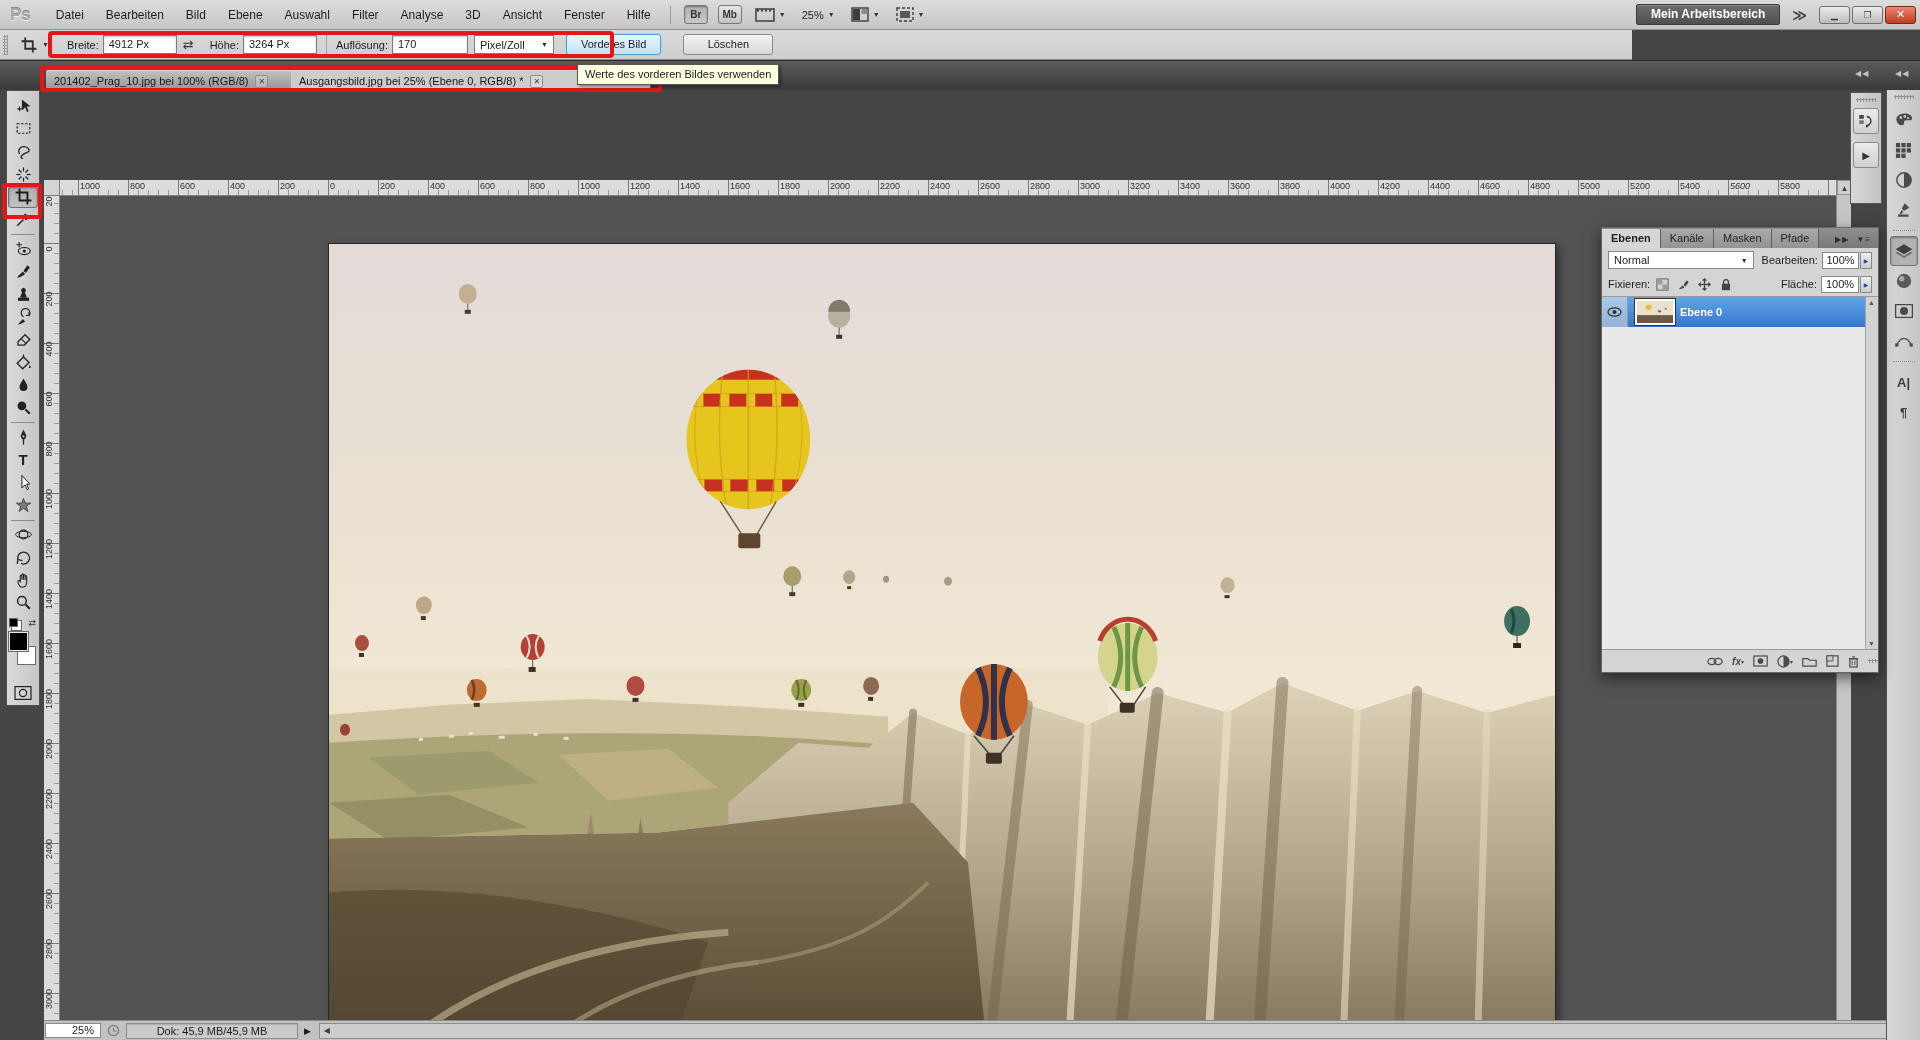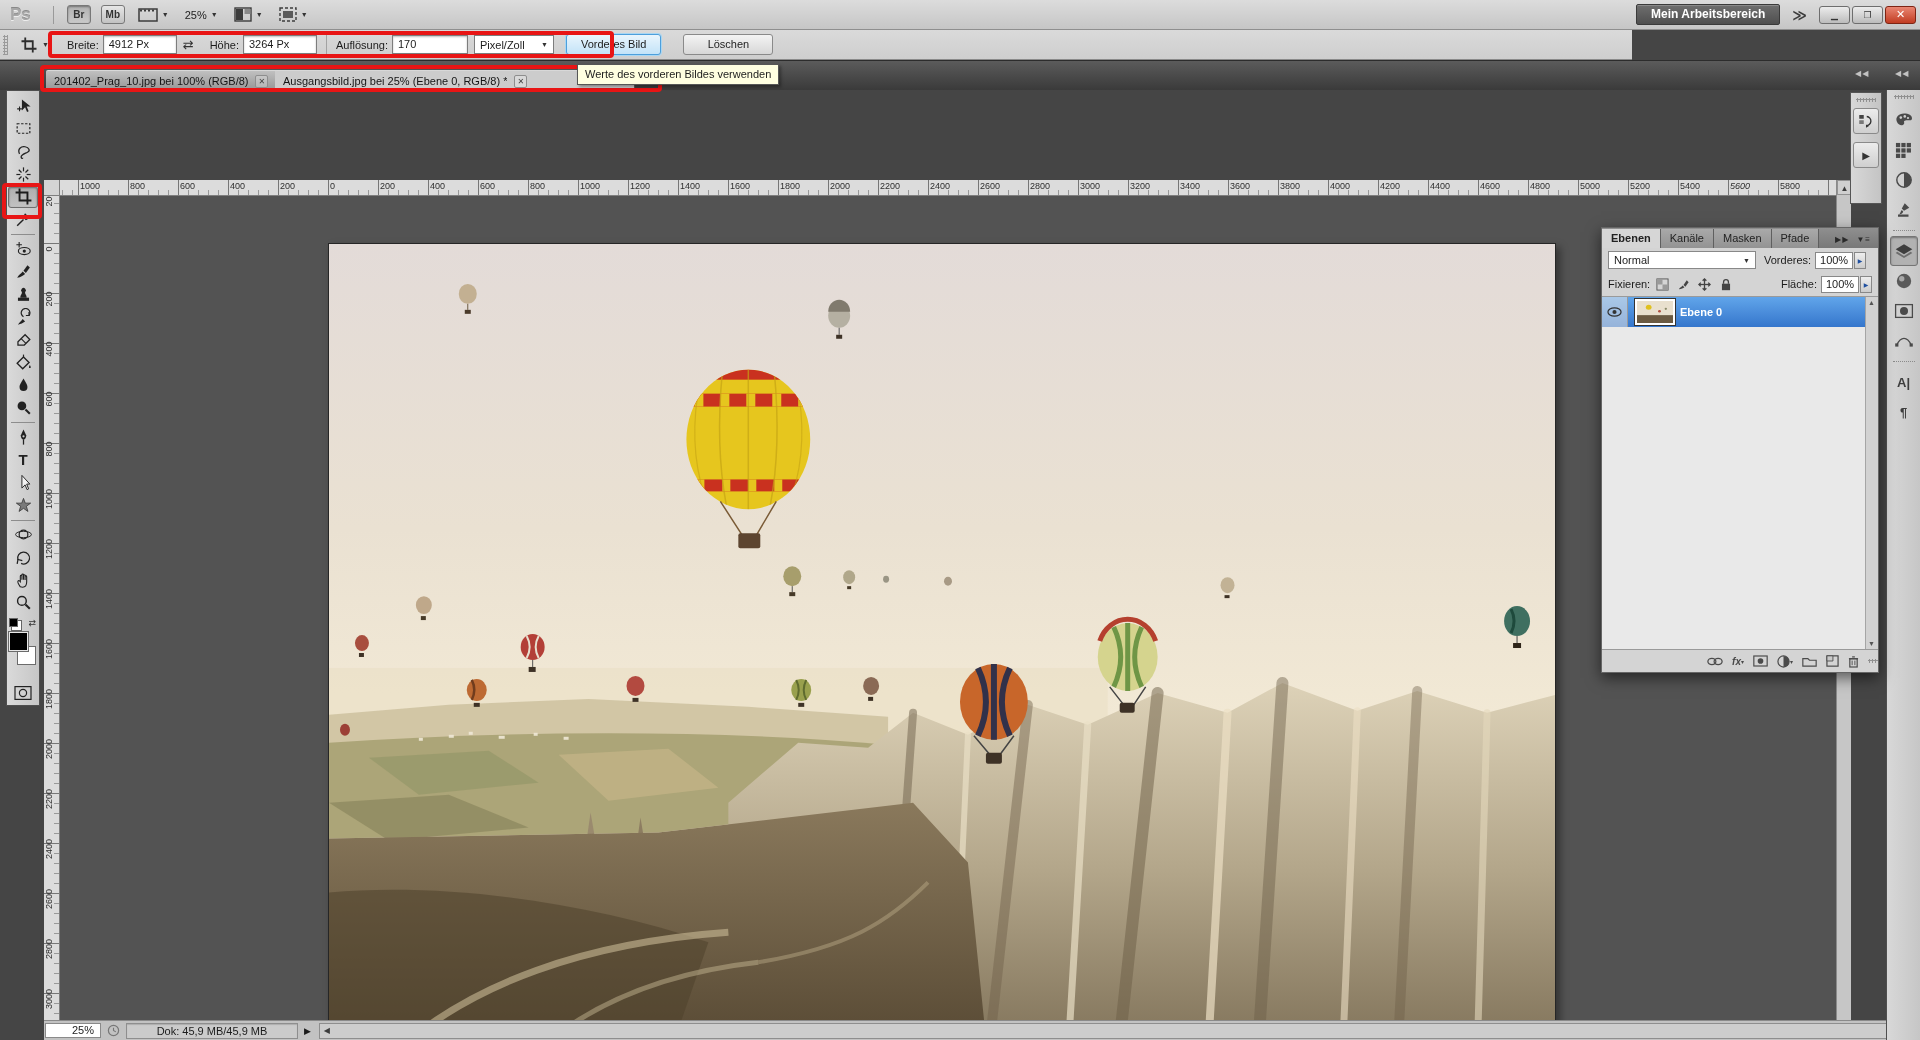--- a/index.html
+++ b/index.html
@@ -45,21 +45,21 @@
     background:linear-gradient(#f4f4f4,#d7d7d7); font-size:11px; line-height:19px; }
   .btn.primary { background:linear-gradient(#e9f5fd,#c3e3f8); border:1px solid #4d9fdc; box-shadow:0 0 0 1px #a8d6f2; margin-left:12px; }
   .btn.plain { margin-left:22px; width:90px; text-align:center; }
 
   
   .tabrow { position:absolute; left:0; top:60px; width:1920px; height:30px;
     background:linear-gradient(#5b5b5b,#3a3a3a); border-top:1px solid #2c2c2c; z-index:15; }
   .doc-tab { position:absolute; top:9px; height:21px; display:flex; align-items:center; gap:7px; padding:6px 8px;
     font-size:11px; color:#151515; border-right:1px solid #585858; border-top:1px solid #d8d8d8; border-radius:2px 2px 0 0; }
   .doc-tab.inactive { left:46px; width:247px; background:linear-gradient(#c0c0c0,#949494); }
-  .doc-tab.active { left:275px; width:360px; background:#cccccc; }
+  .doc-tab.active { left:291px; width:360px; background:#cccccc; }
   .tab-close { width:13px; height:13px; border:1px solid #8e8e8e; border-radius:2px; font-size:8px; line-height:11px;
     text-align:center; color:#444; background:rgba(255,255,255,.25); flex:0 0 auto; }
   .dock-chev { position:absolute; top:8px; color:#c2c2c2; font-size:8px; letter-spacing:1px; }
 
   
   .tooltip { position:absolute; left:577px; top:64px; height:21px; background:#ffffe1; border:1px solid #565656;
     font-size:11px; line-height:19px; padding:0 7px; z-index:60; box-shadow:2px 2px 3px rgba(0,0,0,.35); }
 
   
   .mainarea { position:absolute; left:0; top:90px; width:1920px; height:930px; background:#454545; }
@@ -158,20 +158,34 @@
   .rs-ic { width:28px; height:30px; display:flex; align-items:center; justify-content:center; color:#3d3d3d; }
   .rs-ic.pressed { background:#b2b2b2; border:1px solid #757575; border-radius:3px; box-shadow:inset 0 1px 2px rgba(0,0,0,.35); }
   .rs-sep { width:22px; border-top:1px dotted #8b8b8b; margin:5px 0; }
   .rs-txt { font-size:13px; font-weight:bold; color:#3d3d3d; }
 </style>
 </head>
 <body>
 
 <div class="menubar">
   <span class="ps-logo">Ps</span>
+  <div style="display:flex">
+
+  <span class="menu-item">Datei</span>
+      <span class="menu-item">Bearbeiten</span>
+      <span class="menu-item">Bild</span>
+      <span class="menu-item">Ebene</span>
+      <span class="menu-item">Auswahl</span>
+      <span class="menu-item">Filter</span>
+      <span class="menu-item">Analyse</span>
+      <span class="menu-item">3D</span>
+      <span class="menu-item">Ansicht</span>
+      <span class="menu-item">Fenster</span>
+      <span class="menu-item">Hilfe</span>
+    </div>
   <span class="mb-sep"></span>
   <span class="sq-btn pressed">Br</span>
   <span class="sq-btn">Mb</span>
   <span class="drop">
     <svg width="20" height="16" viewBox="0 0 20 16">
         <rect x="1" y="2" width="18" height="12" fill="none" stroke="#3c3c3c" stroke-width="1.5"></rect>
         <rect x="2" y="2.5" width="2" height="2" fill="#3c3c3c"></rect>
         <rect x="6" y="2.5" width="2" height="2" fill="#3c3c3c"></rect>
         <rect x="10" y="2.5" width="2" height="2" fill="#3c3c3c"></rect>
         <rect x="14" y="2.5" width="2" height="2" fill="#3c3c3c"></rect>
@@ -743,21 +757,21 @@
     <span class="lp-tab">Pfade</span>
     <span class="spacer"></span>
     <span class="lp-hdr-ic" style="margin-bottom:4px">▶▶</span>
     <span class="lp-hdr-ic" style="margin-bottom:4px">▼≡</span>
   </div>
   <div class="lp-row">
     <span class="lp-select">
       <span>Normal</span>
       <span class="caret">▼</span>
     </span>
-    <span class="lp-lbl">Vorderes:</span>
+    <span class="lp-lbl">Bearbeiten:</span>
     <span class="lp-val">100%</span>
     <span class="lp-spin">▶</span>
   </div>
   <div class="lp-row">
     <span class="lp-lbl" style="margin-left:0">Fixieren:</span>
     <span class="lock-ic">
         <svg width="13" height="13" viewBox="0 0 14 14">
           <rect x="1" y="1" width="12" height="12" fill="none" stroke="#555"></rect>
           <rect x="1" y="1" width="6" height="6" fill="#9a9a9a"></rect>
           <rect x="7" y="7" width="6" height="6" fill="#9a9a9a"></rect>

